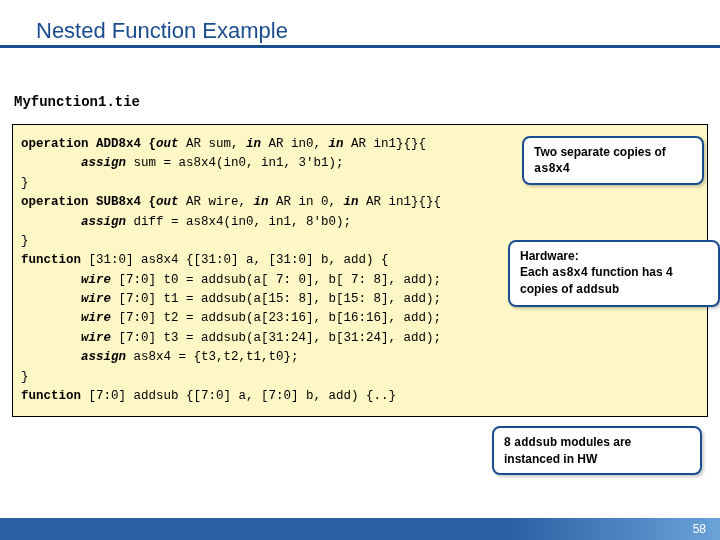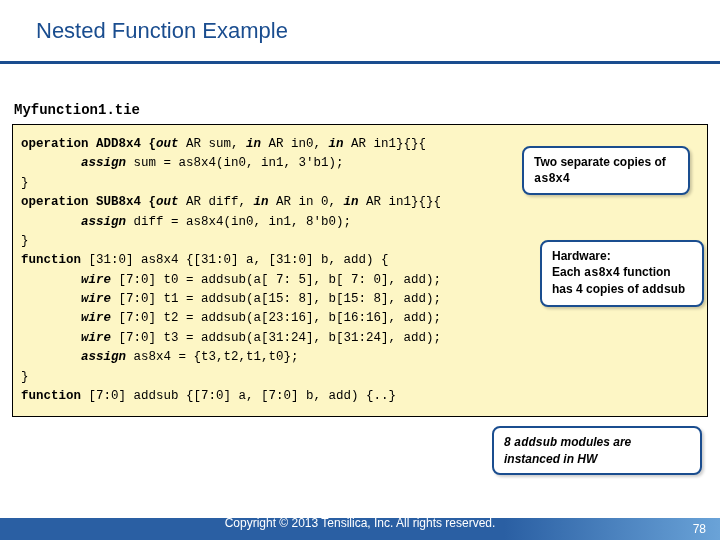--- a/index.html
+++ b/index.html
@@ -5,21 +5,21 @@
   * { box-sizing: border-box; margin: 0; padding: 0; }
   body {
     width: 720px;
     height: 540px;
     font-family: Arial, sans-serif;
     background: #fff;
     position: relative;
     overflow: hidden;
   }
   .header {
-    height: 64px;
+    height: 48px;
     position: relative;
     border-bottom: 3px solid #1a4d8f;
   }
   .header-title {
     position: absolute;
     left: 36px;
     top: 18px;
     font-size: 22px;
     color: #1a4d8f;
     font-weight: normal;
@@ -37,21 +37,21 @@
   .logo-text {
     font-size: 13px;
     font-weight: bold;
     font-style: italic;
     color: #1a4d8f;
     letter-spacing: 0.5px;
   }
   .filename {
     position: absolute;
     left: 14px;
-    top: 102px;
+    top: 94px;
     font-family: "Courier New", monospace;
     font-size: 14px;
     font-weight: bold;
   }
   .codebox {
     position: absolute;
     left: 12px;
     top: 124px;
     width: 696px;
     background: #fdf6c5;
@@ -67,36 +67,36 @@
     position: absolute;
     background: #fff;
     border: 2px solid #1a4d8f;
     border-radius: 8px;
     padding: 6px 10px;
     font-size: 12px;
     line-height: 1.35;
     box-shadow: 2px 2px 3px rgba(0,0,0,0.2);
   }
   .callout .mono { font-family: "Courier New", monospace; font-size: 12px; }
-  .c1 { left: 522px; top: 146px; width: 168px; }
-  .c2 { left: 540px; top: 240px; width: 164px; }
-  .c3 { left: 492px; top: 426px; width: 210px; font-style: italic; }
+  .c1 { left: 522px; top: 136px; width: 182px; }
+  .c2 { left: 508px; top: 240px; width: 212px; }
+  .c3 { left: 492px; top: 426px; width: 210px; }
   .footer {
     position: absolute;
     left: 0;
     right: 0;
     bottom: 0;
     height: 22px;
     background: linear-gradient(to right, #2a5fa3 0%, #2a5fa3 70%, #6aa3d8 100%);
   }
   .copyright {
     position: absolute;
     left: 50%;
     transform: translateX(-50%);
-    bottom: 10px;
+    bottom: 22px;
     font-size: 12px;
     color: #fff;
   }
   .pagenum {
     position: absolute;
     right: 14px;
     bottom: 4px;
     font-size: 12px;
     color: #fff;
   }
@@ -106,25 +106,25 @@
 
 <div class="header">
   <div class="header-title">Nested Function Example</div>
 </div>
 
 <div class="filename">Myfunction1.tie</div>
 
 <div class="codebox"><b>operation ADD8x4 {</b><b><i>out</i></b><span> AR sum, </span><b><i>in</i></b><span> AR in0, </span><b><i>in</i></b><span> AR in1}{}{</span>
 <b><i>        assign</i></b><span> sum = as8x4(in0, in1, 3'b1);</span>
 <span>}</span>
-<b>operation SUB8x4 {</b><b><i>out</i></b><span> AR diff, </span><b><i>in</i></b><span> AR in 0, </span><b><i>in</i></b><span> AR in1}{}{</span>
+<b>operation SUB8x4 {</b><b><i>out</i></b><span> AR wire, </span><b><i>in</i></b><span> AR in 0, </span><b><i>in</i></b><span> AR in1}{}{</span>
 <b><i>        assign</i></b><span> diff = as8x4(in0, in1, 8'b0);</span>
 <span>}</span>
 <b>function</b><span> [31:0] as8x4 {[31:0] a, [31:0] b, add) {</span>
-<b><i>        wire</i></b><span> [7:0] t0 = addsub(a[ 7: 5], b[ 7: 0], add);</span>
+<b><i>        wire</i></b><span> [7:0] t0 = addsub(a[ 7: 0], b[ 7: 8], add);</span>
 <b><i>        wire</i></b><span> [7:0] t1 = addsub(a[15: 8], b[15: 8], add);</span>
 <b><i>        wire</i></b><span> [7:0] t2 = addsub(a[23:16], b[16:16], add);</span>
 <b><i>        wire</i></b><span> [7:0] t3 = addsub(a[31:24], b[31:24], add);</span>
 <b><i>        assign</i></b><span> as8x4 = {t3,t2,t1,t0};</span>
 <span>}</span>
 <b>function</b><span> [7:0] addsub {[7:0] a, [7:0] b, add) {..}</span></div>
 
 <div class="callout c1">
   <b>Two separate copies of </b><b class="mono">as8x4</b>
 </div>
@@ -133,14 +133,14 @@
   <b>Hardware:</b><br>
   <b>Each </b><b class="mono">as8x4</b><b> function has 4 copies of </b><b class="mono">addsub</b>
 </div>
 
 <div class="callout c3">
   <b>8 </b><b class="mono">addsub</b><b> modules are instanced in HW</b>
 </div>
 
 <div class="footer">
   <div class="copyright">Copyright © 2013  Tensilica, Inc. All rights reserved.</div>
-  <div class="pagenum">78</div>
+  <div class="pagenum">58</div>
 </div>
 
 </body></html>

